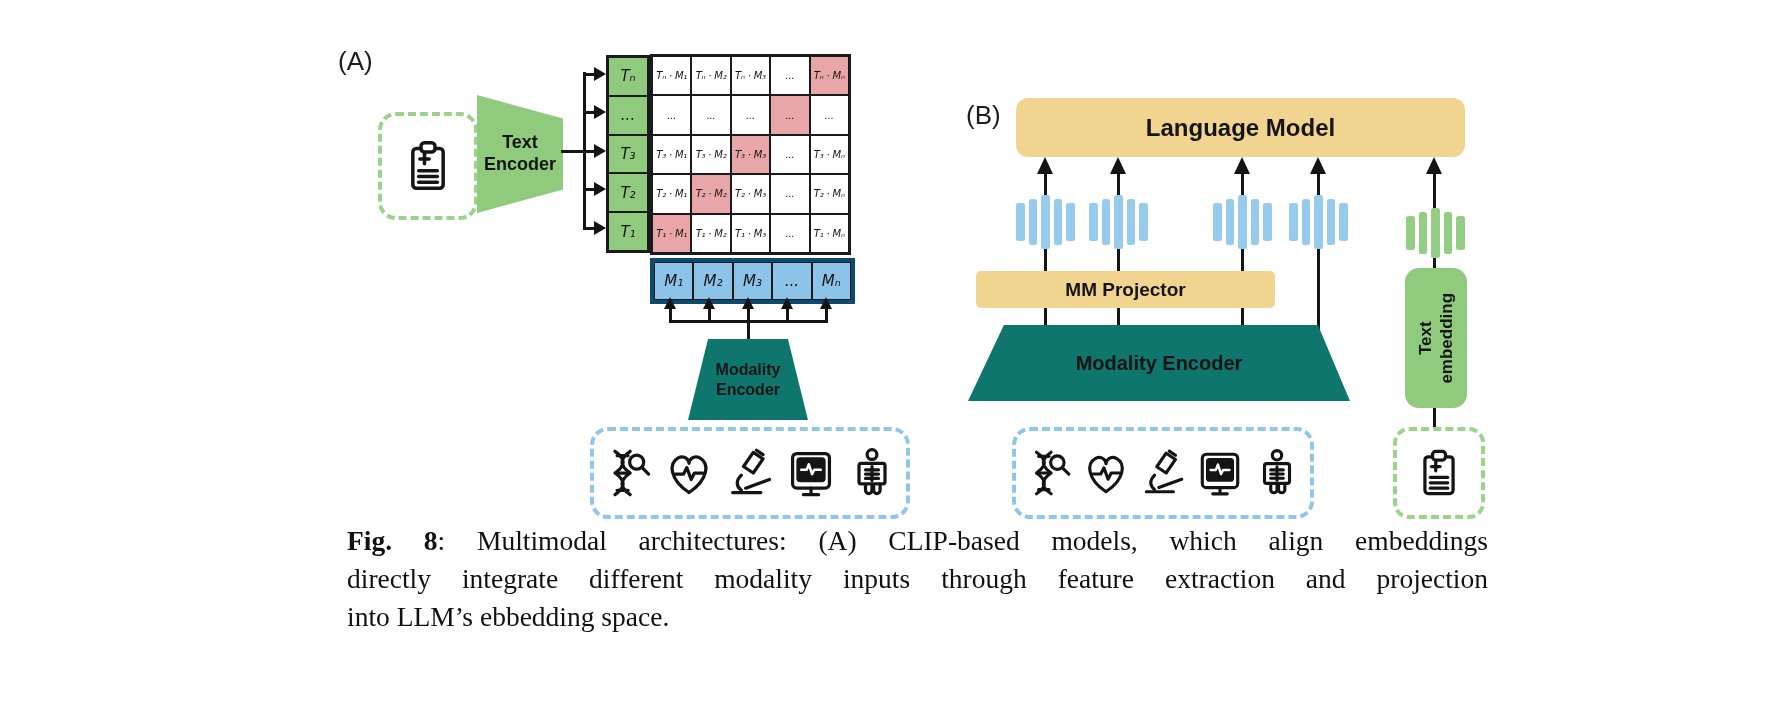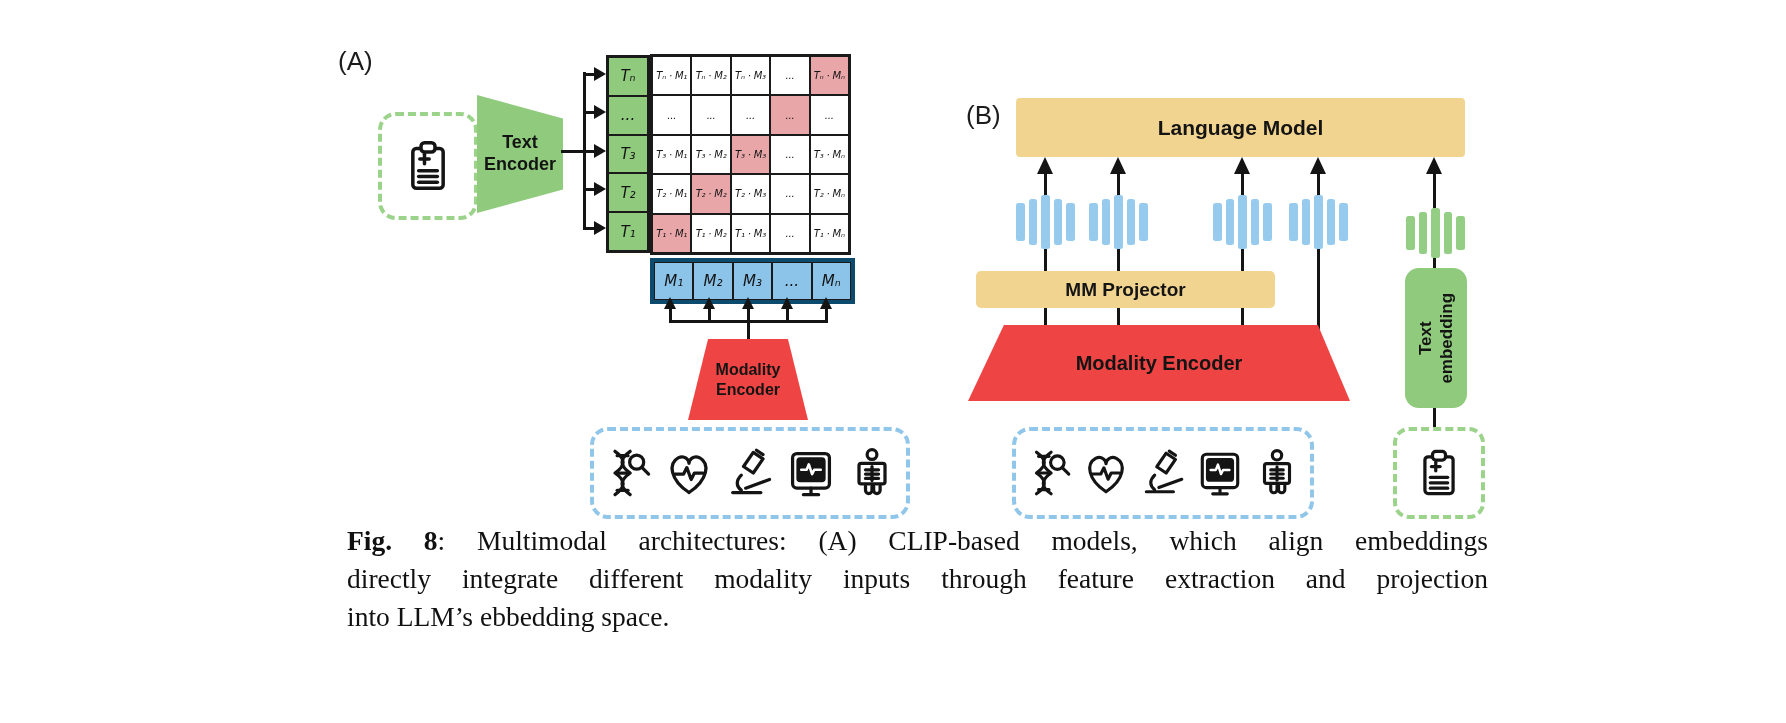--- a/index.html
+++ b/index.html
@@ -8,21 +8,21 @@
   .panel-label{position:absolute;font-size:26px;color:#1c1c1c;}
   .line{position:absolute;background:#141414;}
   .arrow-up{position:absolute;width:0;height:0;border-left:8px solid transparent;
             border-right:8px solid transparent;border-bottom:17px solid #141414;}
   .arrow-up.sm{border-left-width:6px;border-right-width:6px;border-bottom-width:12px;}
   .arrow-right{position:absolute;width:0;height:0;border-top:7px solid transparent;
             border-bottom:7px solid transparent;border-left:12px solid #141414;}
   .dashed-box{position:absolute;border:4px dashed #90C6EA;border-radius:18px;
             display:flex;align-items:center;justify-content:center;gap:9px;background:#fff;}
   .dashed-box.green{border-color:#9CD38B;}
-  .trap{position:absolute;background:#ef4444;display:flex;flex-direction:column;
+  .trap{position:absolute;background:#0f766e;display:flex;flex-direction:column;
             align-items:center;justify-content:center;font-weight:bold;text-align:center;}
   .trap.green{background:#8FCA7D;}
   .ybar{position:absolute;background:#F2D491;display:flex;align-items:center;
             justify-content:center;font-weight:bold;z-index:3;}
   .tcol{position:absolute;display:grid;grid-template-rows:repeat(5,1fr);border:2px solid #1a1a1a;}
   .tcol > div{border:1px solid #1a1a1a;background:#8FCA7D;display:flex;align-items:center;
             justify-content:center;font:italic 15px "DejaVu Sans",sans-serif;}
   .matrix{position:absolute;display:grid;grid-template-columns:repeat(5,1fr);
             grid-template-rows:repeat(5,1fr);border:2px solid #1a1a1a;background:#fff;}
   .matrix > div{border:1px solid #1a1a1a;display:flex;align-items:center;justify-content:center;
@@ -188,21 +188,21 @@
       <line x1="18" y1="21" x2="30" y2="21"></line>
         <line x1="18" y1="25" x2="30" y2="25"></line>
         <line x1="18" y1="29" x2="30" y2="29"></line>
       <path d="M18 36 v4 a3 3 0 0 0 6 0 v-4"></path>
         <path d="M25.5 36 v4 a3 3 0 0 0 6 0 v-4"></path>
     </svg>
   </div>
 
   <div class="panel-label" style="left:966px;top:100px;">(B)</div>
 
-  <div class="ybar" style="left:1016px;top:98px;width:449px;height:59px;border-radius:4px;font-size:21px;">Language Model</div>
+  <div class="ybar" style="left:1016px;top:98px;width:449px;height:59px;border-radius:12px;font-size:24px;">Language Model</div>
 
   <div class="line flowline" style="left:1043.5px;top:168px;width:3.5px;height:170px;"></div>
   <div class="arrow-up" style="left:1037px;top:157px;"></div>
   <div class="line flowline" style="left:1116.5px;top:168px;width:3.5px;height:170px;"></div>
   <div class="arrow-up" style="left:1110px;top:157px;"></div>
   <div class="line flowline" style="left:1240.5px;top:168px;width:3.5px;height:170px;"></div>
   <div class="arrow-up" style="left:1234px;top:157px;"></div>
   <div class="line flowline" style="left:1316.5px;top:168px;width:3.5px;height:170px;"></div>
   <div class="arrow-up" style="left:1310px;top:157px;"></div>
 

